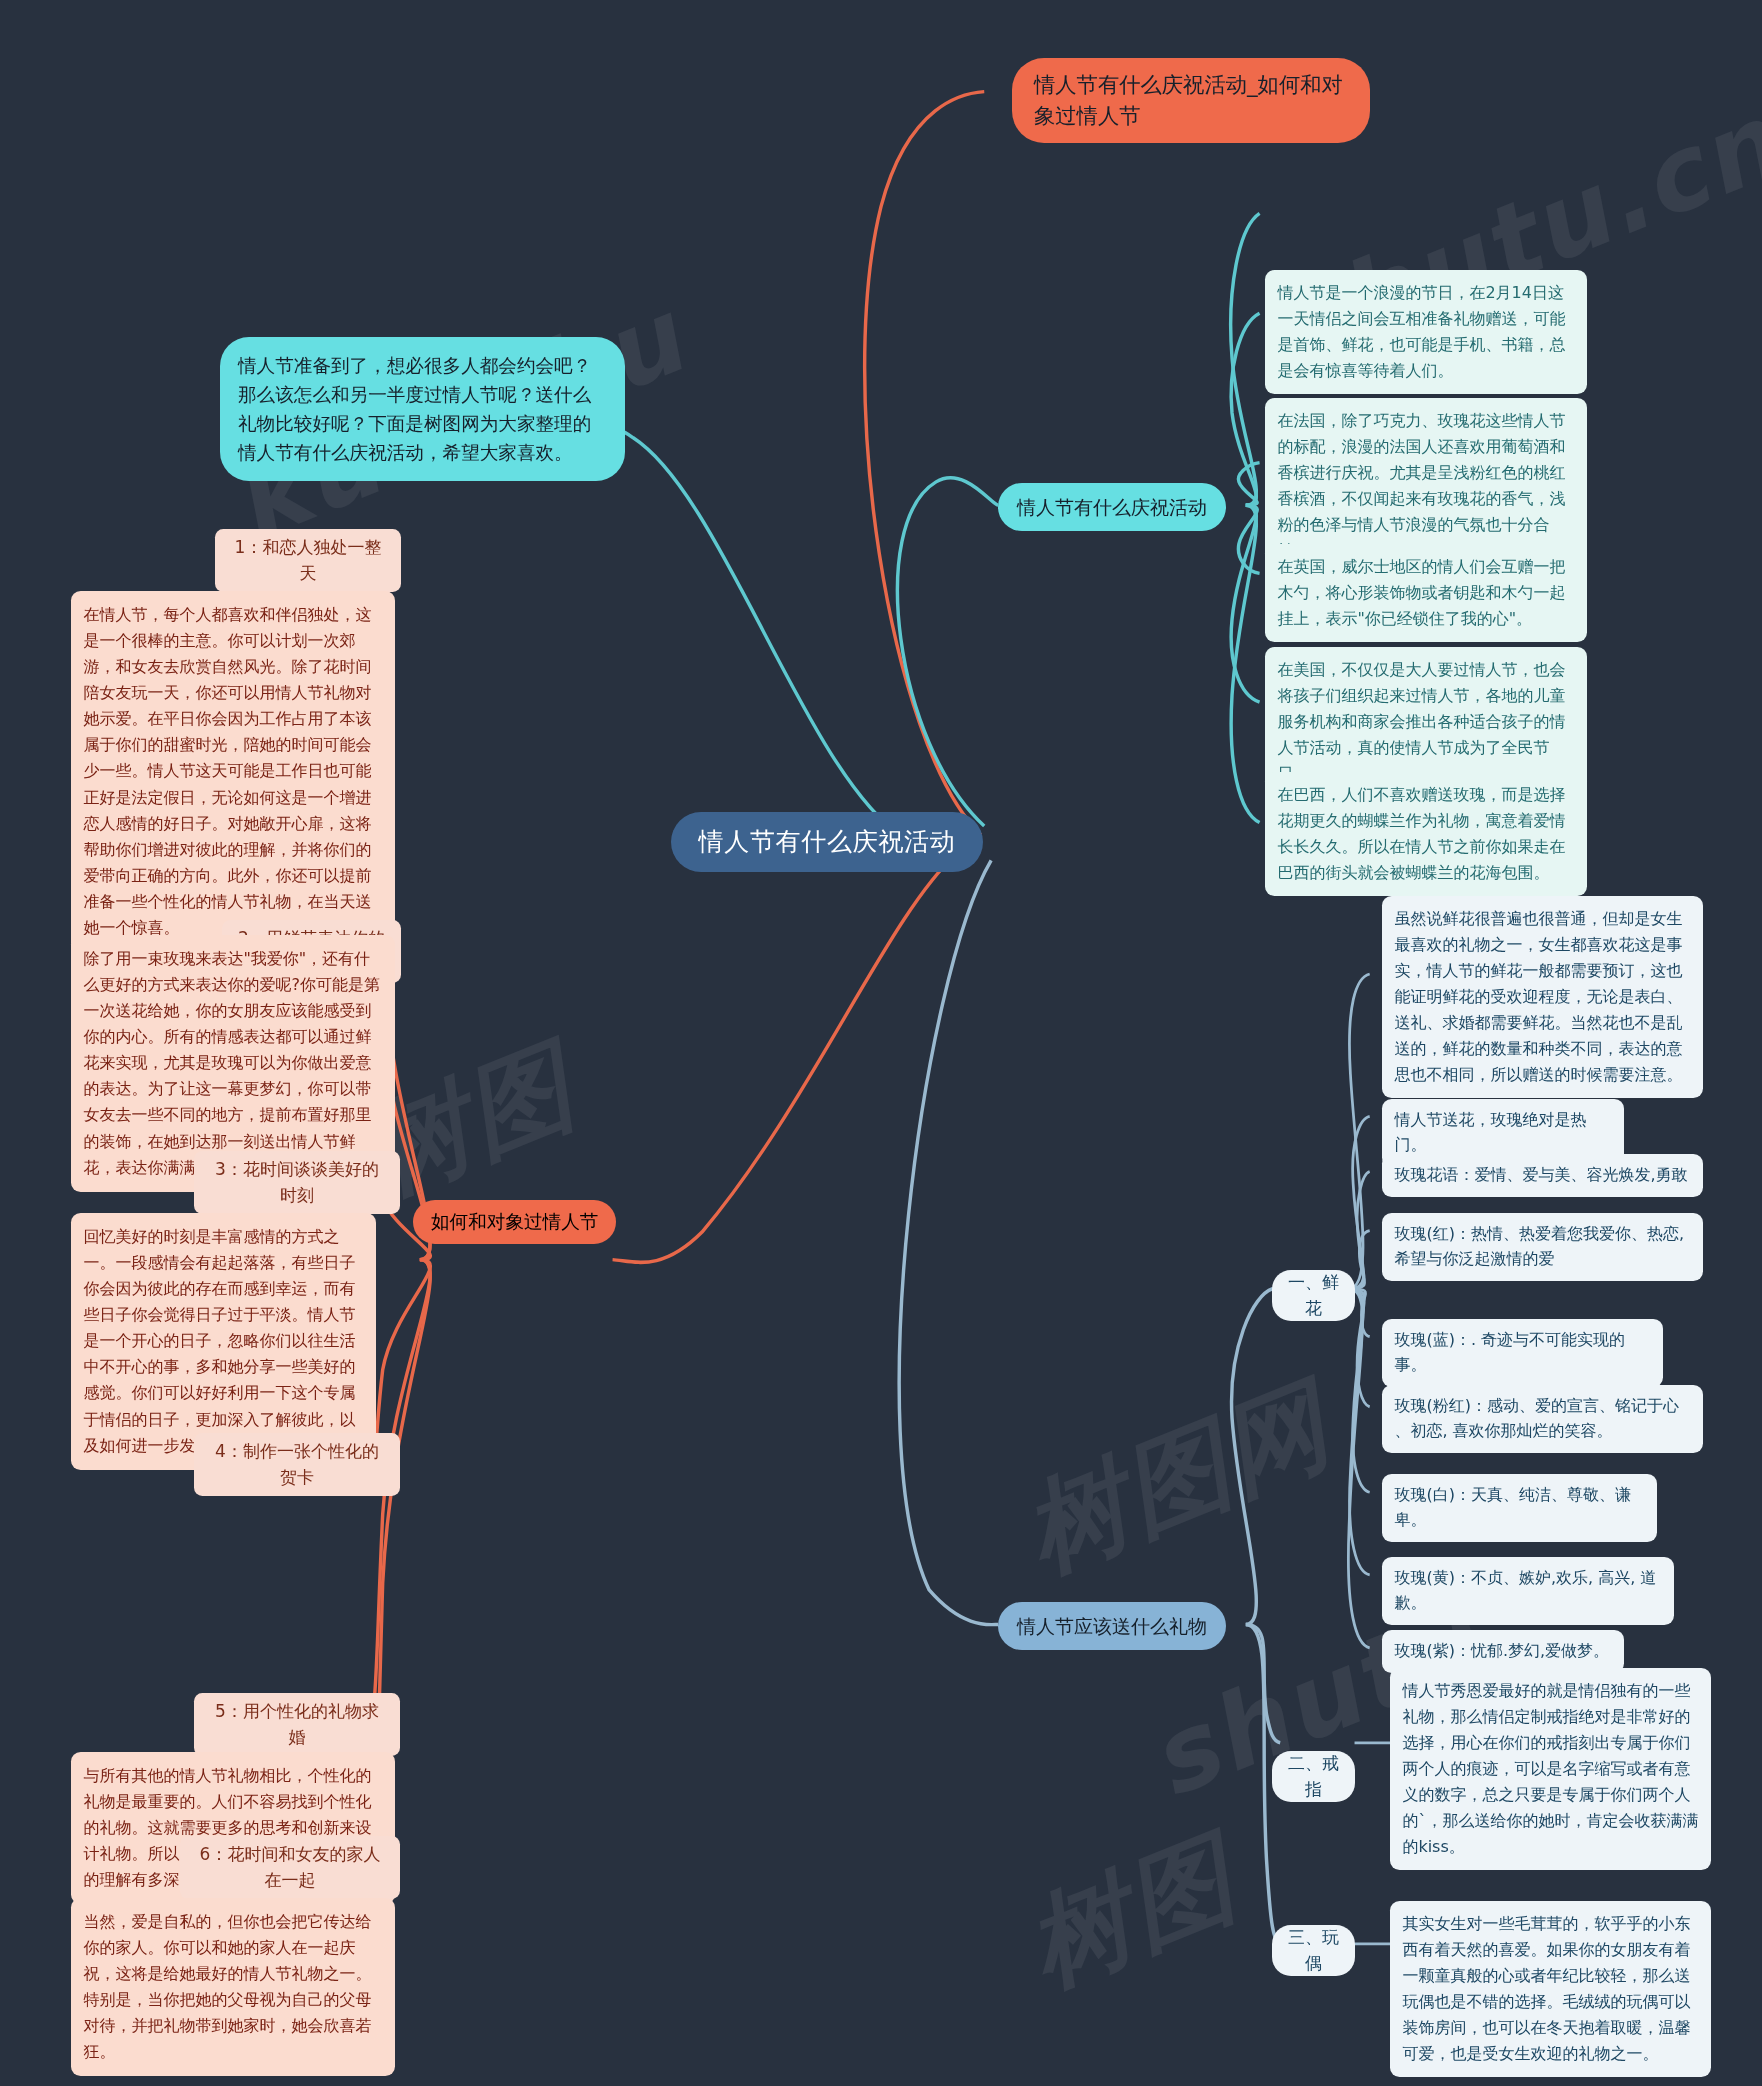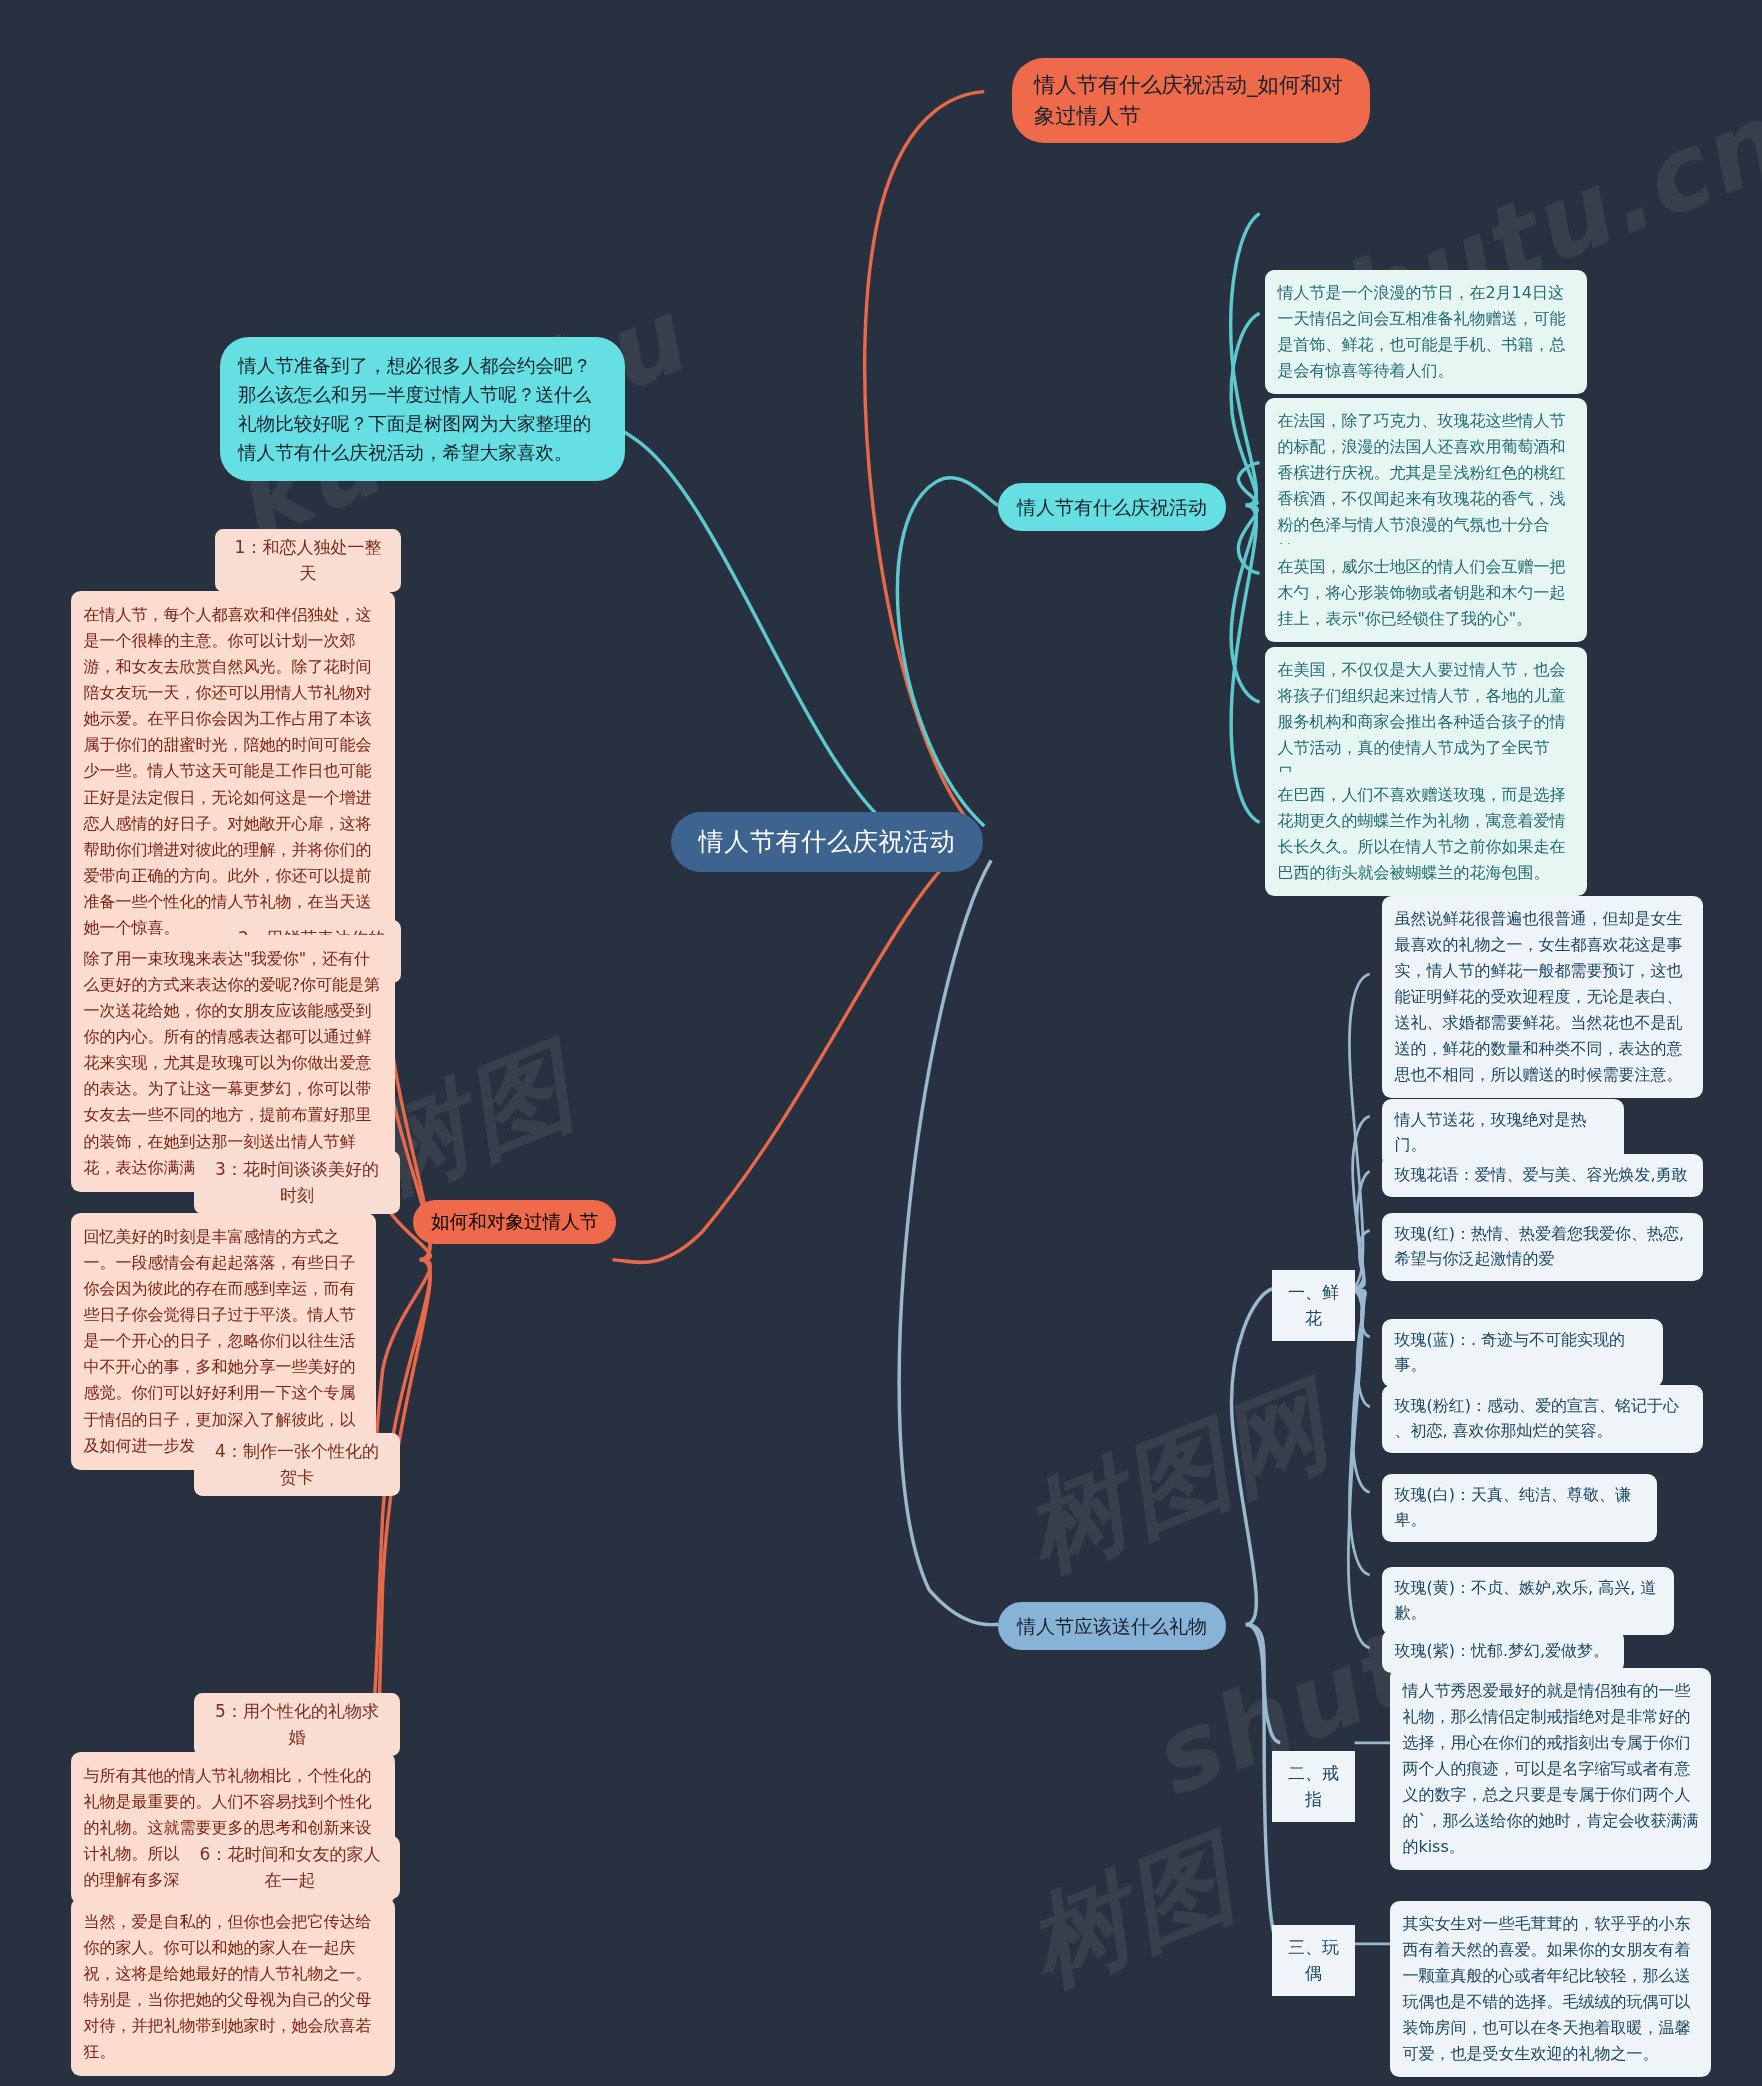--- a/index.html
+++ b/index.html
@@ -119,22 +119,22 @@
     background: #eef4f8;
     color: #1d4763;
     border-radius: 9.6px;
     padding: 9px 12.4px;
     font-size: 16px;
     line-height: 1.55;
   }
   .cat-chip {
     background: #eef4f8;
     color: #1d4763;
-    border-radius: 0;
-    padding: 10px 15px;
+    border-radius: 19px;
+    padding: 0 15px;
     font-size: 17px;
     text-align: center;
   }
 
   
   .wm {
     position: absolute;
     color: rgba(255,255,255,0.07);
     font-size: 103px;
     font-weight: bold;
@@ -250,21 +250,21 @@
   <div class="node cat-chip" style="left:1272px; top:1724px; width:83px;margin-top:27px;">二、戒指</div>
   <div class="node cat-chip" style="left:1272px; top:1925px; width:83px;">三、玩偶</div>
 
   <div class="node blue-body" style="left:1382px; top:896px; width:321px;">虽然说鲜花很普遍也很普通，但却是女生最喜欢的礼物之一，女生都喜欢花这是事实，情人节的鲜花一般都需要预订，这也能证明鲜花的受欢迎程度，无论是表白、送礼、求婚都需要鲜花。当然花也不是乱送的，鲜花的数量和种类不同，表达的意思也不相同，所以赠送的时候需要注意。</div>
   <div class="node blue-chip" style="left:1382px; top:1099px; width:242px;">情人节送花，玫瑰绝对是热门。</div>
   <div class="node blue-chip" style="left:1382px; top:1154px; width:321px;">玫瑰花语：爱情、爱与美、容光焕发,勇敢</div>
   <div class="node blue-chip" style="left:1382px; top:1213px; width:321px;">玫瑰(红)：热情、热爱着您我爱你、热恋, 希望与你泛起激情的爱</div>
   <div class="node blue-chip" style="left:1382px; top:1319px; width:281px;">玫瑰(蓝)：. 奇迹与不可能实现的事。</div>
   <div class="node blue-chip" style="left:1382px; top:1385px; width:321px;">玫瑰(粉红)：感动、爱的宣言、铭记于心 、初恋, 喜欢你那灿烂的笑容。</div>
   <div class="node blue-chip" style="left:1382px; top:1474px; width:275px;">玫瑰(白)：天真、纯洁、尊敬、谦卑。</div>
-  <div class="node blue-chip" style="left:1382px; top:1557px; width:292px;margin-top:10px;">玫瑰(黄)：不贞、嫉妒,欢乐, 高兴, 道歉。</div>
+  <div class="node blue-chip" style="left:1382px; top:1557px; width:292px;">玫瑰(黄)：不贞、嫉妒,欢乐, 高兴, 道歉。</div>
   <div class="node blue-chip" style="left:1382px; top:1630px; width:242px;">玫瑰(紫)：忧郁.梦幻,爱做梦。</div>
 
   <div class="node blue-body" style="left:1390px; top:1668px; width:321px;">情人节秀恩爱最好的就是情侣独有的一些礼物，那么情侣定制戒指绝对是非常好的选择，用心在你们的戒指刻出专属于你们两个人的痕迹，可以是名字缩写或者有意义的数字，总之只要是专属于你们两个人的`，那么送给你的她时，肯定会收获满满的kiss。</div>
 
   <div class="node blue-body" style="left:1390px; top:1901px; width:321px;">其实女生对一些毛茸茸的，软乎乎的小东西有着天然的喜爱。如果你的女朋友有着一颗童真般的心或者年纪比较轻，那么送玩偶也是不错的选择。毛绒绒的玩偶可以装饰房间，也可以在冬天抱着取暖，温馨可爱，也是受女生欢迎的礼物之一。</div>
 
 </div>
 
 
 </body></html>

